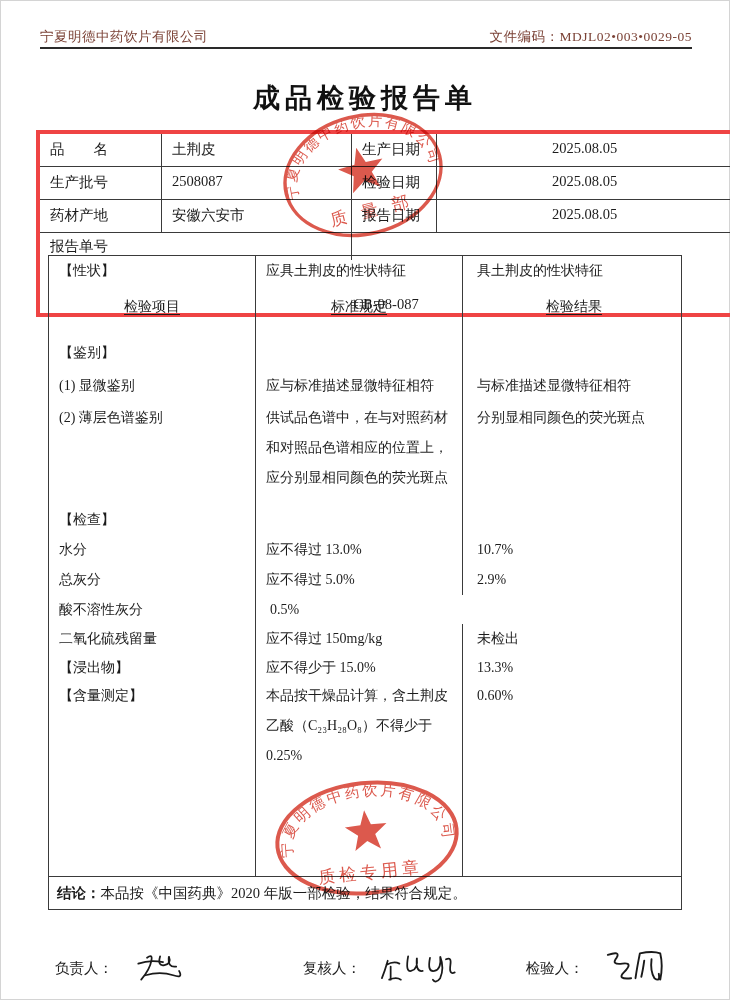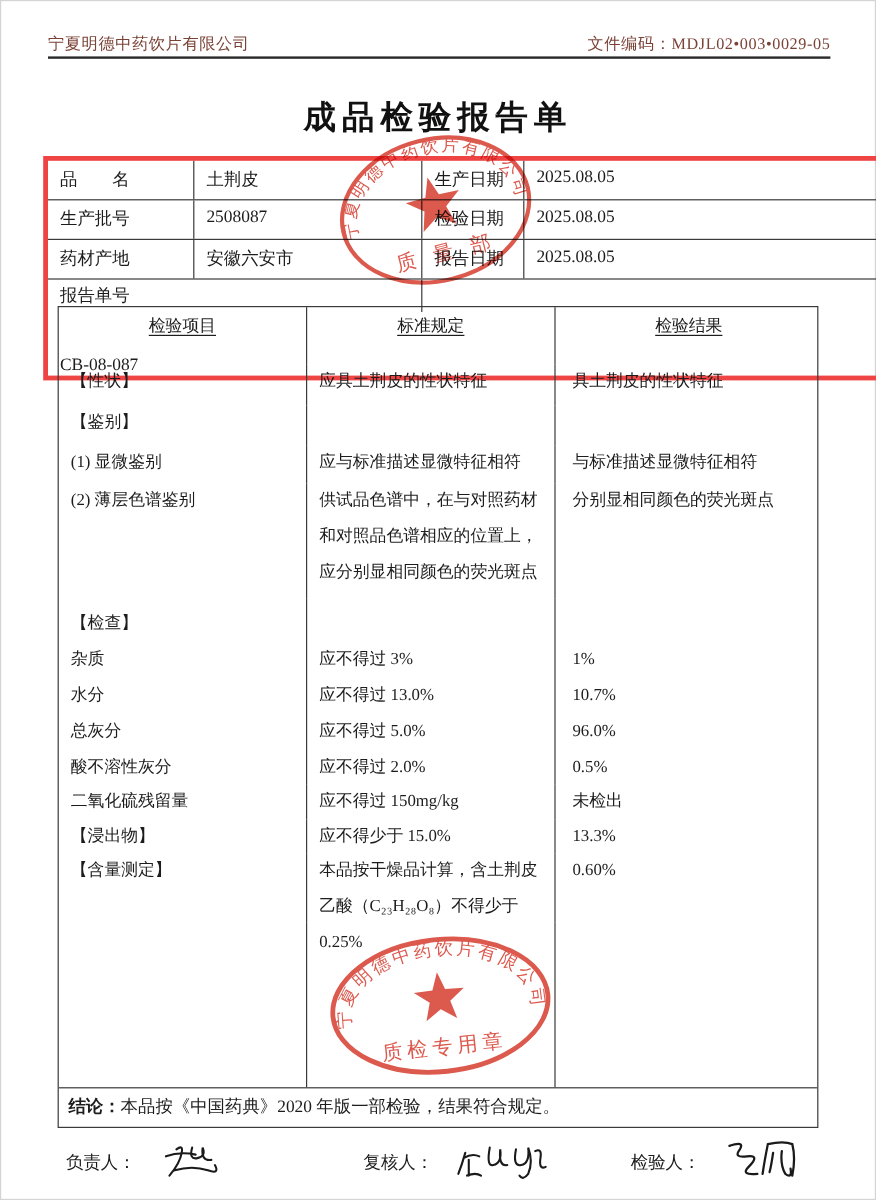--- a/index.html
+++ b/index.html
@@ -20,21 +20,21 @@
   
   .doc-title { position:absolute; top:80px; left:0; width:100%;
     text-align:center; font-family:"Liberation Sans","DejaVu Sans",sans-serif;
     font-weight:bold; font-size:27px; letter-spacing:5px; color:#111; }
   
   .info-table { position:absolute; left:36px; top:130px; width:698px;
     border:4px solid #ef4444; font-size:14.5px; }
   .irow { display:flex; border-bottom:1px solid #3a3a3a; }
   .irow:last-child { border-bottom:none;flex-direction:column; }
   .irow > div { padding:6px 8px 0 10px; border-right:1px solid #3a3a3a; height:32px; overflow:hidden; }
-  .irow > div:last-child { border-right:none; }
+  .irow > div:last-child { border-right:none;text-align:center; }
   .ic1 { width:122px; } .ic2 { width:190px; } .ic3 { width:85px; } .ic4 { flex:1; }
   .irow.short > div { height:27px; padding-top:4px; }
   .ic-span1 { width:312px; } .ic-span2 { flex:1;margin-top:32px; }
   
   .main-table { position:absolute; left:48px; top:255px; width:634px;
     border:1px solid #3a3a3a; font-size:14px; }
   .trow { display:flex; }
   .trow > div { line-height:30px; padding:0 10px; overflow:visible; }
   .tc1 { width:207px; border-right:1px solid #3a3a3a; }
   .tc2 { width:207px; border-right:1px solid #3a3a3a; }
@@ -86,30 +86,30 @@
     <div class="ic3">报告日期</div>
     <div class="ic4">2025.08.05</div>
   </div>
   <div class="irow short">
     <div class="ic-span1">报告单号</div>
     <div class="ic-span2">CB-08-087</div>
   </div>
 </div>
 
 <div class="main-table">
+  <div class="trow" style="height:34px">
+    <div class="tc1">【性状】</div>
+    <div class="tc2">应具土荆皮的性状特征</div>
+    <div class="tc3">具土荆皮的性状特征</div>
+  </div>
   <div class="trow thead" style="height:48px">
     <div class="tc1"><span>检验项目</span></div>
     <div class="tc2"><span>标准规定</span></div>
     <div class="tc3"><span>检验结果</span></div>
   </div>
-  <div class="trow" style="height:34px">
-    <div class="tc1">【性状】</div>
-    <div class="tc2">应具土荆皮的性状特征</div>
-    <div class="tc3">具土荆皮的性状特征</div>
-  </div>
   <div class="trow" style="height:33px">
     <div class="tc1">【鉴别】</div>
     <div class="tc2"></div>
     <div class="tc3"></div>
   </div>
   <div class="trow" style="height:32px">
     <div class="tc1">(1) 显微鉴别</div>
     <div class="tc2">应与标准描述显微特征相符</div>
     <div class="tc3">与标准描述显微特征相符</div>
   </div>
@@ -117,37 +117,31 @@
     <div class="tc1">(2) 薄层色谱鉴别</div>
     <div class="tc2">供试品色谱中，在与对照药材和对照品色谱相应的位置上，应分别显相同颜色的荧光斑点</div>
     <div class="tc3">分别显相同颜色的荧光斑点</div>
   </div>
   <div class="trow" style="height:36px">
     <div class="tc1" style="padding-top:6px">【检查】</div>
     <div class="tc2"></div>
     <div class="tc3"></div>
   </div>
   <div class="trow" style="height:30px">
-    <div class="tc1">杂质</div>
-    <div class="tc2">应不得过 3%</div>
-    <div class="tc3">1%</div>
-  </div>
-  <div class="trow" style="height:30px">
     <div class="tc1">水分</div>
     <div class="tc2">应不得过 13.0%</div>
     <div class="tc3">10.7%</div>
   </div>
   <div class="trow" style="height:30px">
     <div class="tc1">总灰分</div>
     <div class="tc2">应不得过 5.0%</div>
-    <div class="tc3">96.0%</div>
+    <div class="tc3">2.9%</div>
   </div>
   <div class="trow" style="height:29px">
     <div class="tc1">酸不溶性灰分</div>
-    <div class="tc2">应不得过 2.0%</div>
     <div class="tc3">0.5%</div>
   </div>
   <div class="trow" style="height:29px">
     <div class="tc1">二氧化硫残留量</div>
     <div class="tc2">应不得过 150mg/kg</div>
     <div class="tc3">未检出</div>
   </div>
   <div class="trow" style="height:28px">
     <div class="tc1">【浸出物】</div>
     <div class="tc2">应不得少于 15.0%</div>

